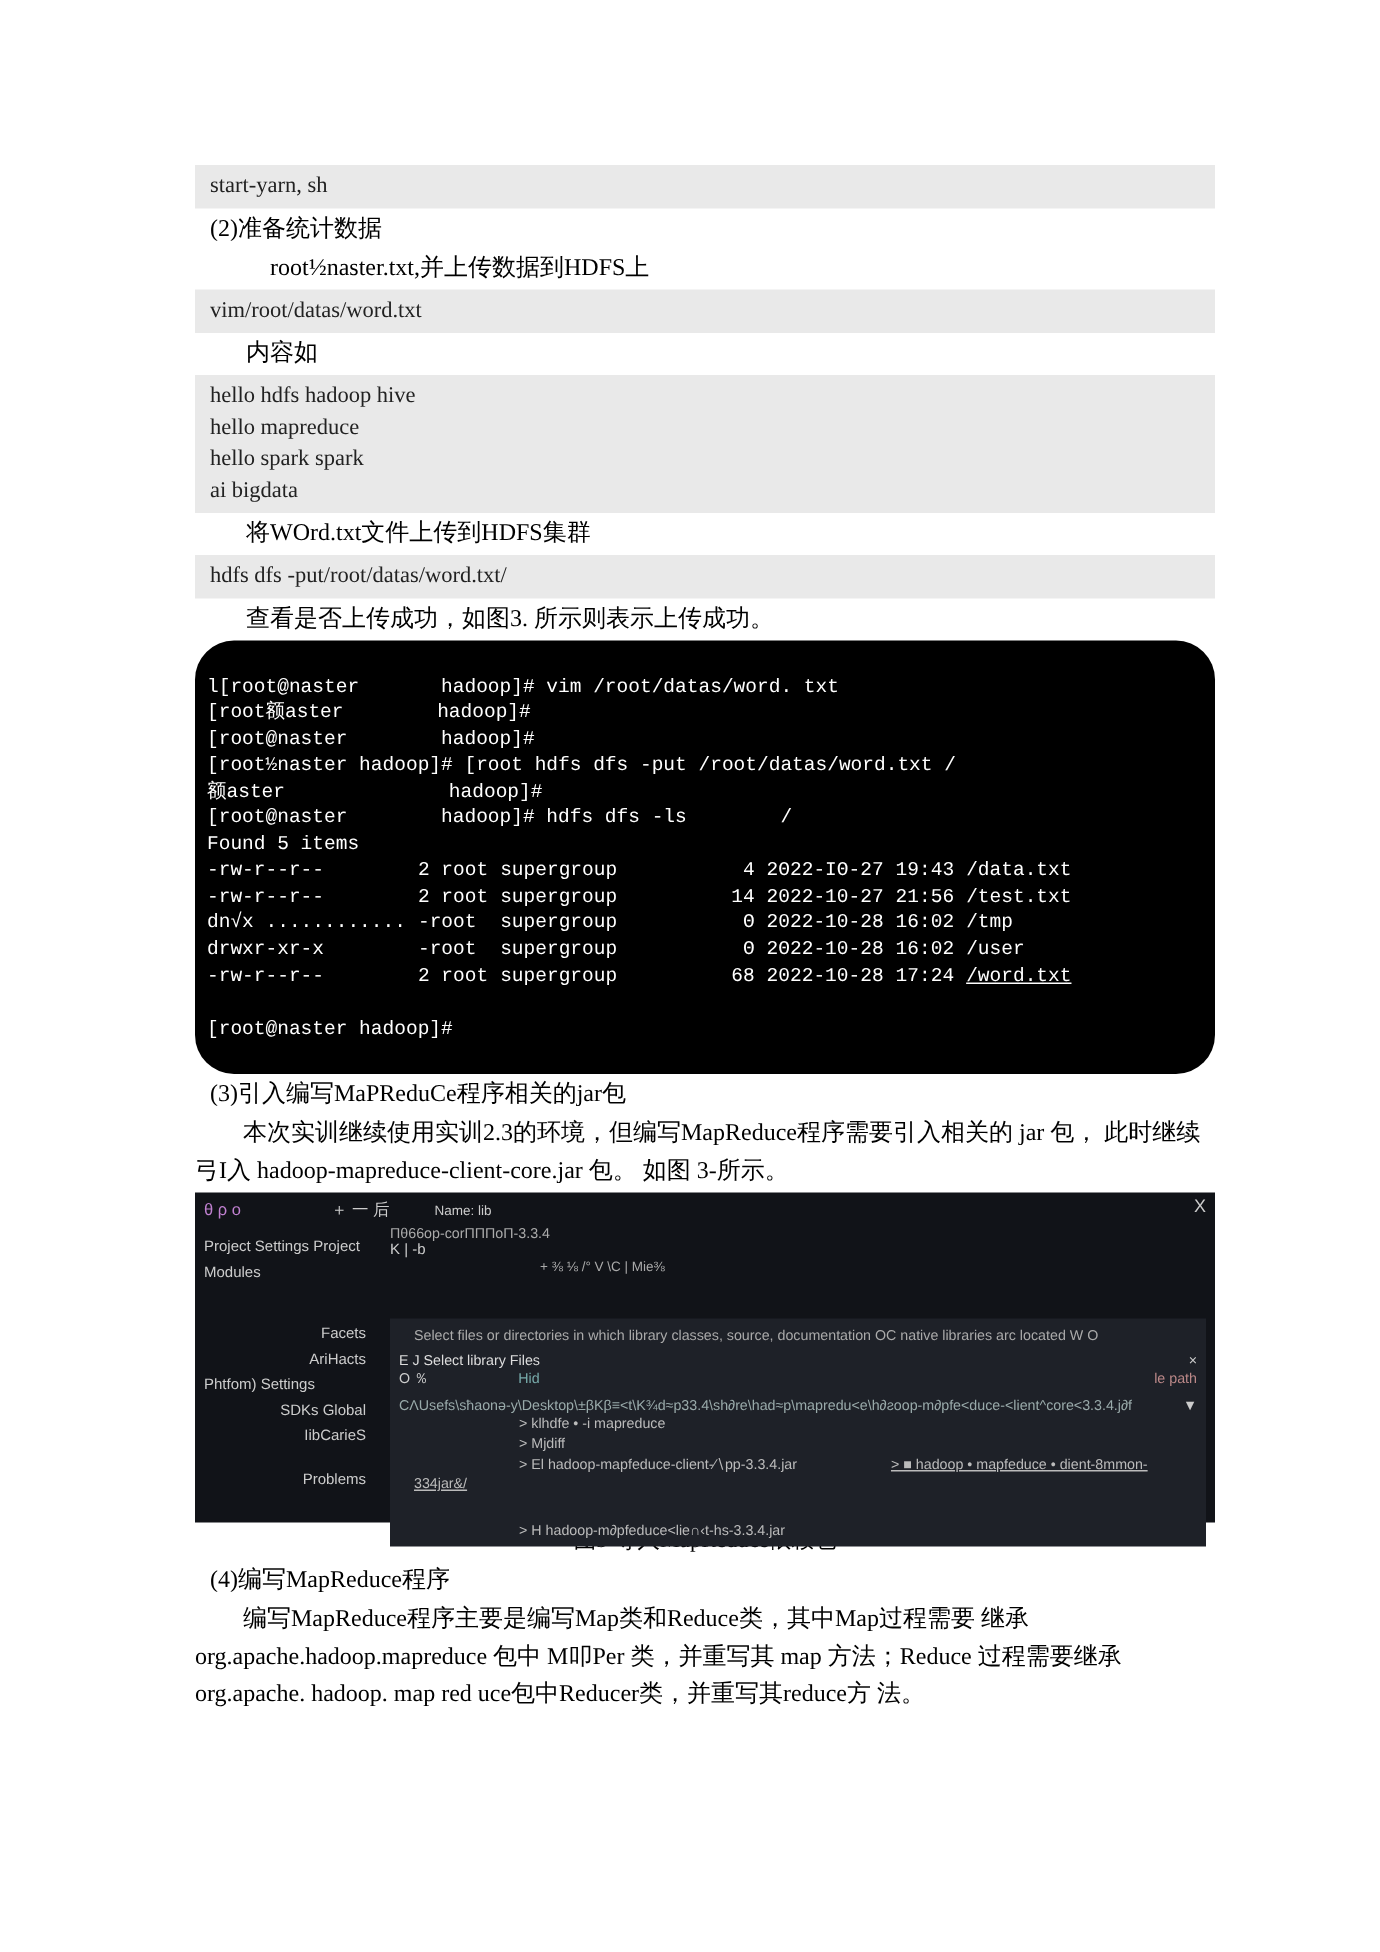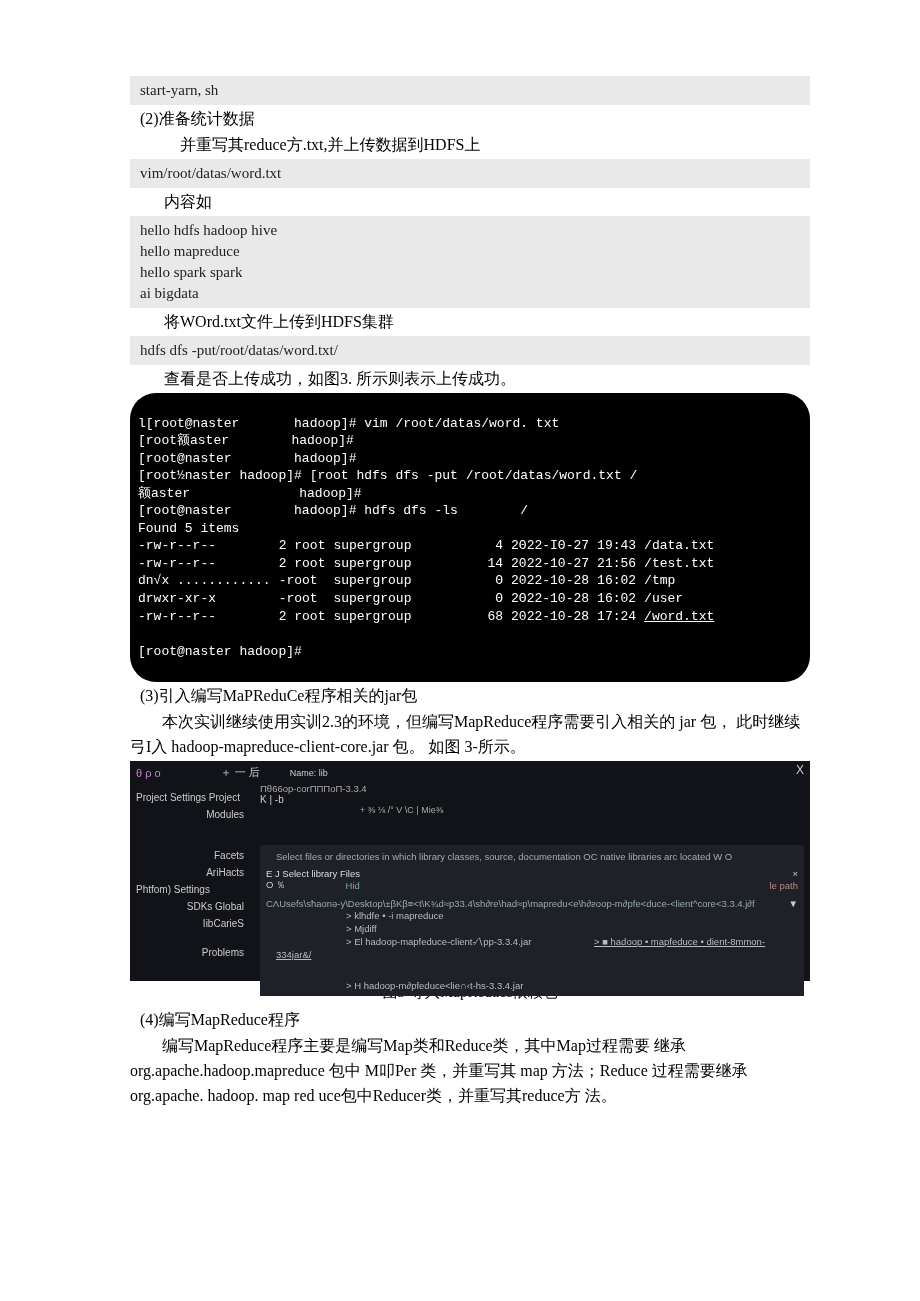--- a/index.html
+++ b/index.html
@@ -6,21 +6,21 @@
     margin: 0;
     padding: 0;
     background: #fff;
     font-family: "SimSun", "Microsoft YaHei", serif;
     font-size: 16px;
     color: #000;
   }
   .page {
     width: 920px;
     margin: 0 auto;
-    padding: 74px 110px 40px 130px;
+    padding: 108px 110px 40px 130px;
     box-sizing: border-box;
   }
   .code-block {
     background: #e9e9e9;
     padding: 4px 10px;
     margin: 2px 0;
     font-family: "Times New Roman", serif;
     font-size: 15px;
     color: #222;
   }
@@ -100,21 +100,21 @@
 </head>
 <body>
 
 <div class="page">
 
   <div class="code-block">
     <span class="line">start-yarn, sh</span>
   </div>
 
   <div class="body-text num">(2)准备统计数据</div>
-  <div class="body-text indent2">并重写其reduce方.txt,并上传数据到HDFS上</div>
+  <div class="body-text indent2">root½naster.txt,并上传数据到HDFS上</div>
 
   <div class="code-block">
     <span class="line">vim/root/datas/word.txt</span>
   </div>
 
   <div class="body-text indent">内容如</div>
 
   <div class="code-block">
     <span class="line">hello hdfs hadoop hive</span>
     <span class="line">hello mapreduce</span>
@@ -154,21 +154,21 @@
 
   <div class="ide">
     <span class="close">X</span>
     <div class="topbar">
       <span style="color:#c080d0">θ ρ ο</span>
       <span style="margin-left:60px;color:#ccc">＋ 一 后</span>
       <span style="margin-left:30px;color:#ccc;font-size:9px">Name: lib</span>
     </div>
     <div class="sidebar">
       <div>Project Settings Project</div>
-      <div style="text-align:right">Modules</div>
+      <div style="">Modules</div>
       <div style="height:18px"></div>
       <div style="text-align:right">Facets</div>
       <div style="text-align:right">AriHacts</div>
       <div>Phtfom) Settings</div>
       <div style="text-align:right">SDKs Global</div>
       <div style="text-align:right">IibCarieS</div>
       <div style="height:6px"></div>
       <div style="text-align:right">Problems</div>
     </div>
     <div class="main">

